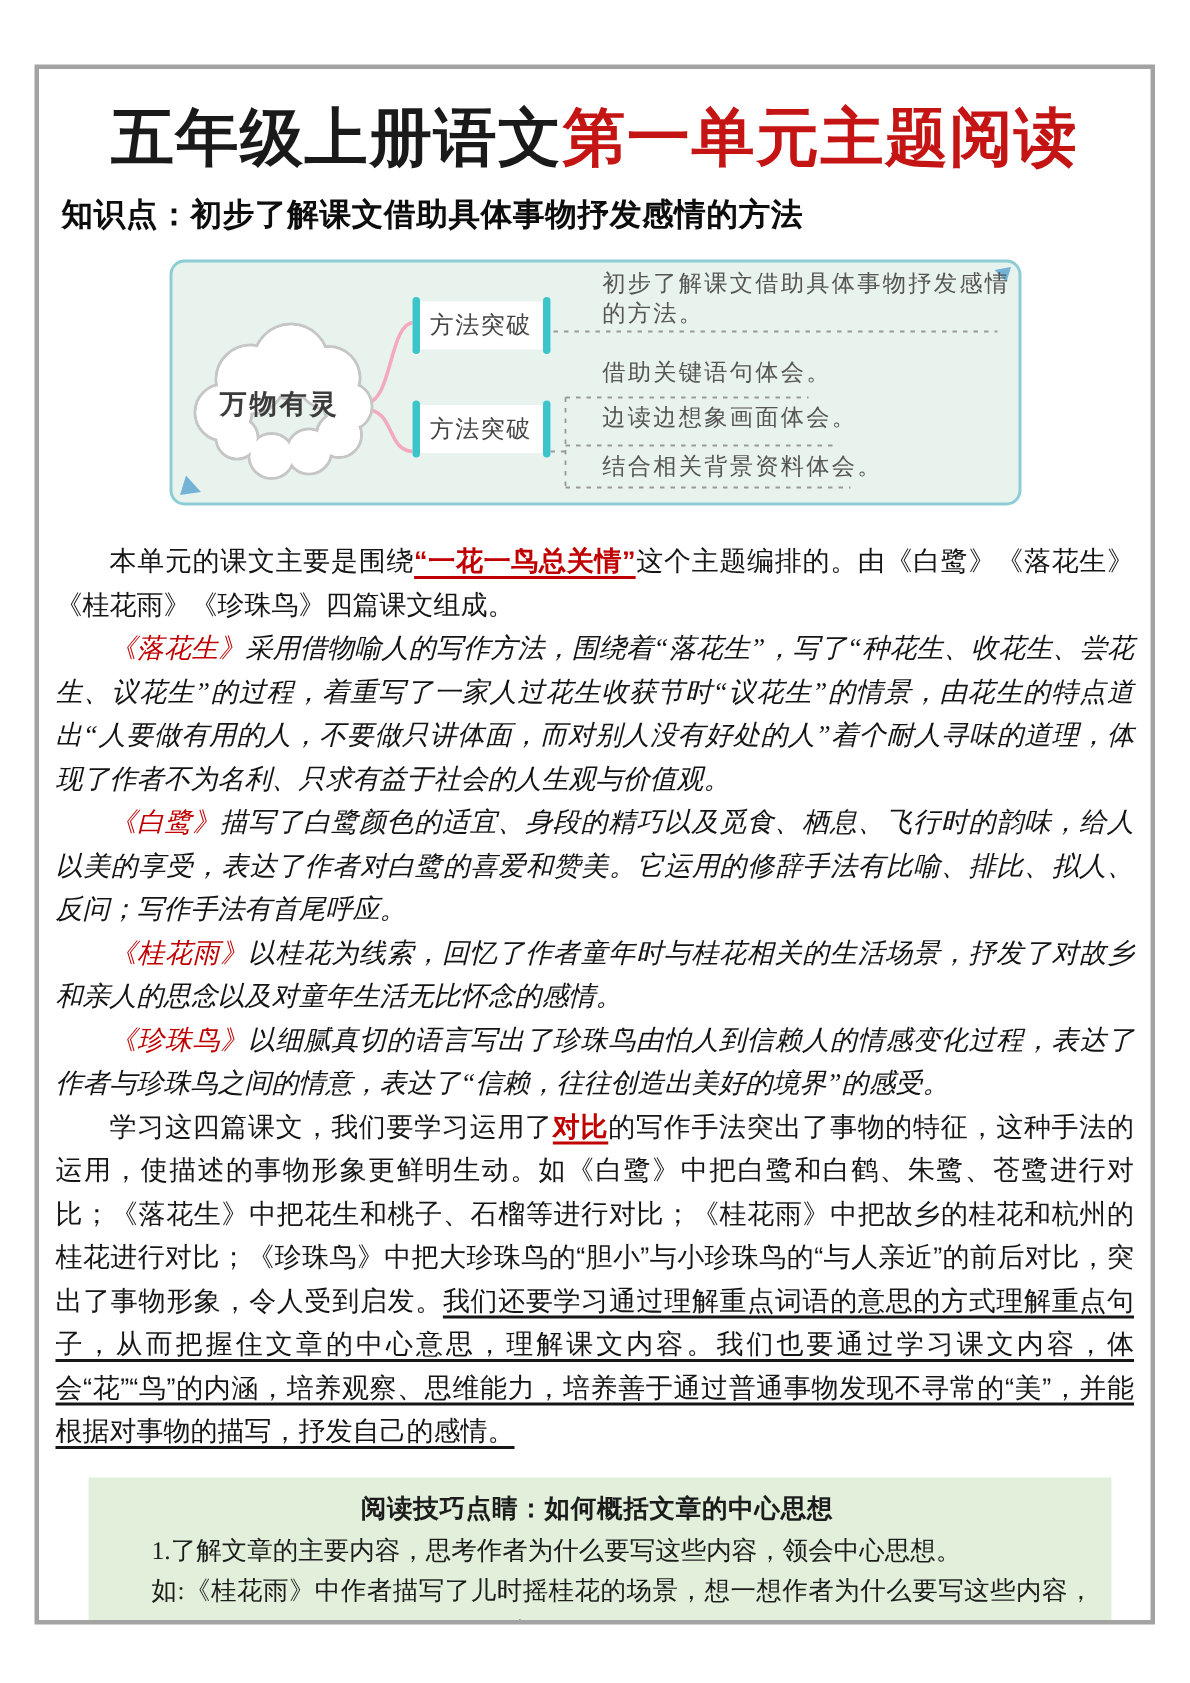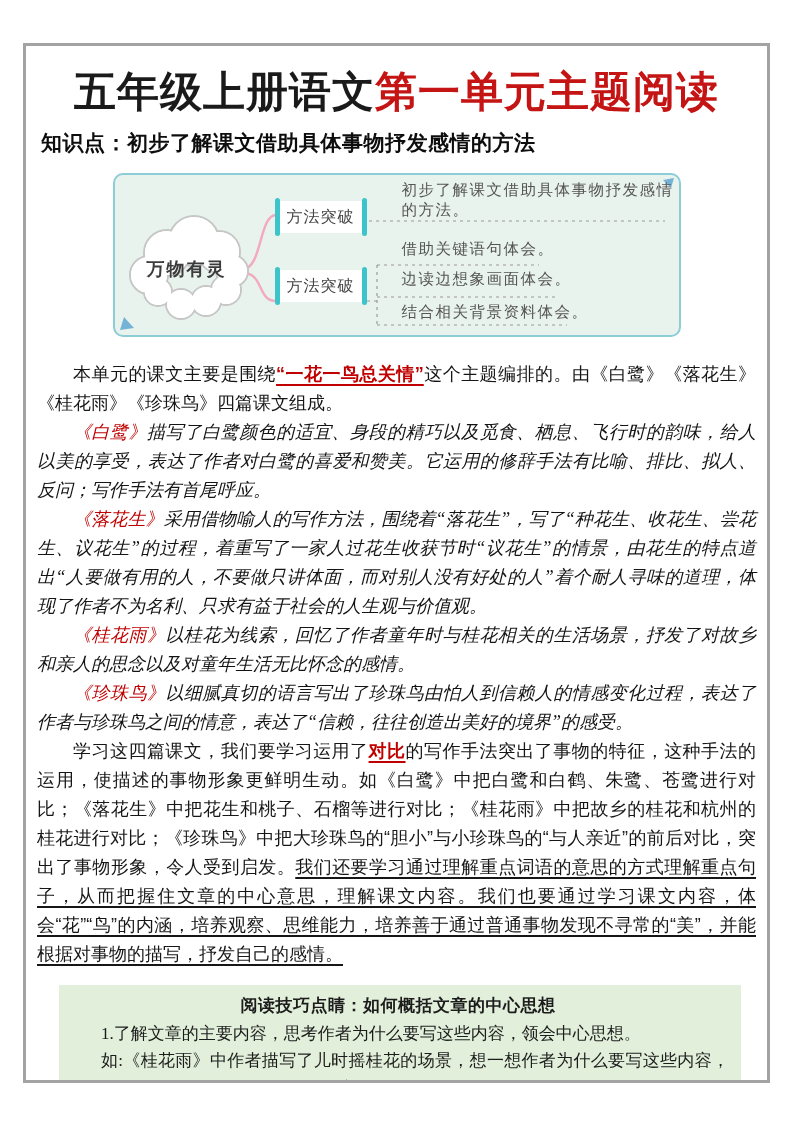--- a/index.html
+++ b/index.html
@@ -176,23 +176,23 @@
 
     <div class="ditem a">初步了解课文借助具体事物抒发感情的方法。</div>
     <div class="ditem b1">借助关键语句体会。</div>
     <div class="ditem b2">边读边想象画面体会。</div>
     <div class="ditem b3">结合相关背景资料体会。</div>
   </div>
 
   <div class="body-text">
     <p class="hei"><span>本单元的课文主要是围绕</span><span class="red-u">“一花一鸟总关情”</span><span>这个主题编排的。由《白鹭》《落花生》《桂花雨》《珍珠鸟》四篇课文组成。</span></p>
 
+    <p class="kai"><span class="red">《落花生》</span><span>采用借物喻人的写作方法，围绕着“落花生”，写了“种花生、收花生、尝花生、议花生”的过程，着重写了一家人过花生收获节时“议花生”的情景，由花生的特点道出“人要做有用的人，不要做只讲体面，而对别人没有好处的人”着个耐人寻味的道理，体现了作者不为名利、只求有益于社会的人生观与价值观。</span></p>
+
     <p class="kai"><span class="red">《白鹭》</span><span>描写了白鹭颜色的适宜、身段的精巧以及觅食、栖息、飞行时的韵味，给人以美的享受，表达了作者对白鹭的喜爱和赞美。它运用的修辞手法有比喻、排比、拟人、反问；写作手法有首尾呼应。</span></p>
-
-    <p class="kai"><span class="red">《落花生》</span><span>采用借物喻人的写作方法，围绕着“落花生”，写了“种花生、收花生、尝花生、议花生”的过程，着重写了一家人过花生收获节时“议花生”的情景，由花生的特点道出“人要做有用的人，不要做只讲体面，而对别人没有好处的人”着个耐人寻味的道理，体现了作者不为名利、只求有益于社会的人生观与价值观。</span></p>
 
     <p class="kai"><span class="red">《桂花雨》</span><span>以桂花为线索，回忆了作者童年时与桂花相关的生活场景，抒发了对故乡和亲人的思念以及对童年生活无比怀念的感情。</span></p>
 
     <p class="kai"><span class="red">《珍珠鸟》</span><span>以细腻真切的语言写出了珍珠鸟由怕人到信赖人的情感变化过程，表达了作者与珍珠鸟之间的情意，表达了“信赖，往往创造出美好的境界”的感受。</span></p>
 
     <p class="hei"><span>学习这四篇课文，我们要学习运用了</span><span class="red-u">对比</span><span>的写作手法突出了事物的特征，这种手法的运用，使描述的事物形象更鲜明生动。如《白鹭》中把白鹭和白鹤、朱鹭、苍鹭进行对比；《落花生》中把花生和桃子、石榴等进行对比；《桂花雨》中把故乡的桂花和杭州的桂花进行对比；《珍珠鸟》中把大珍珠鸟的“胆小”与小珍珠鸟的“与人亲近”的前后对比，突出了事物形象，令人受到启发。</span><span class="u">我们还要学习通过理解重点词语的意思的方式理解重点句子，从而把握住文章的中心意思，理解课文内容。我们也要通过学习课文内容，体会“花”“鸟”的内涵，培养观察、思维能力，培养善于通过普通事物发现不寻常的“美”，并能根据对事物的描写，抒发自己的感情。</span></p>
   </div>
 
   <div class="tips">
     <div class="tips-title">阅读技巧点睛：如何概括文章的中心思想</div>

